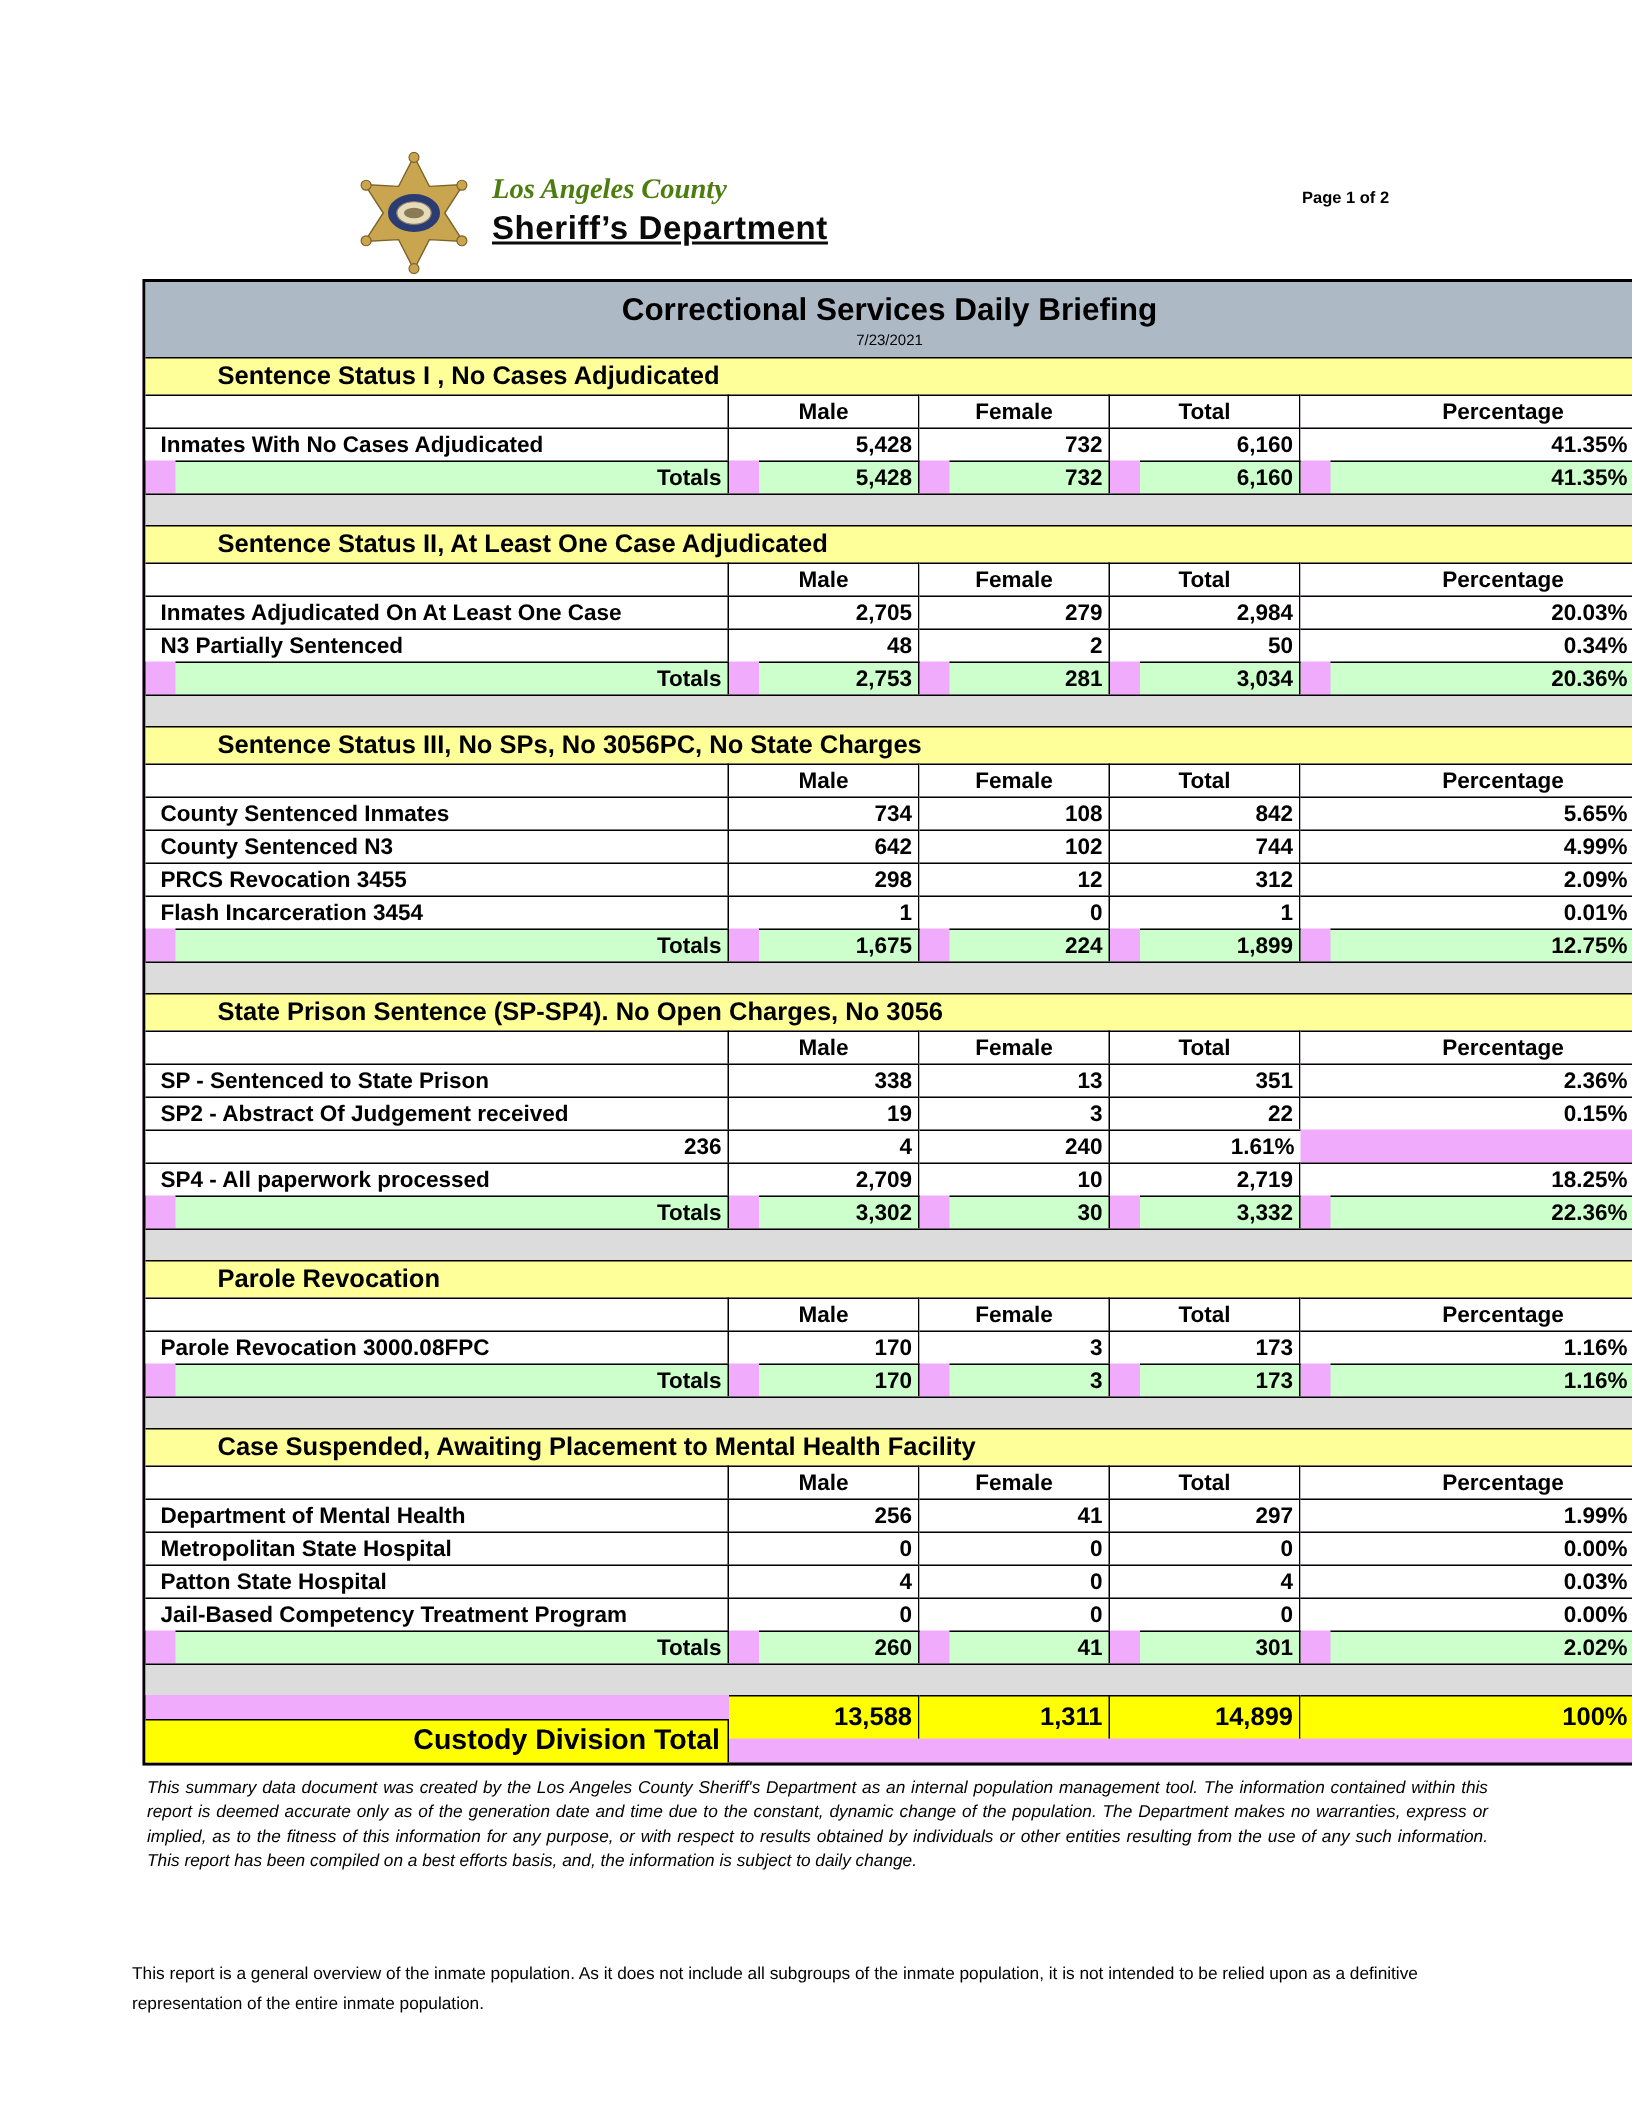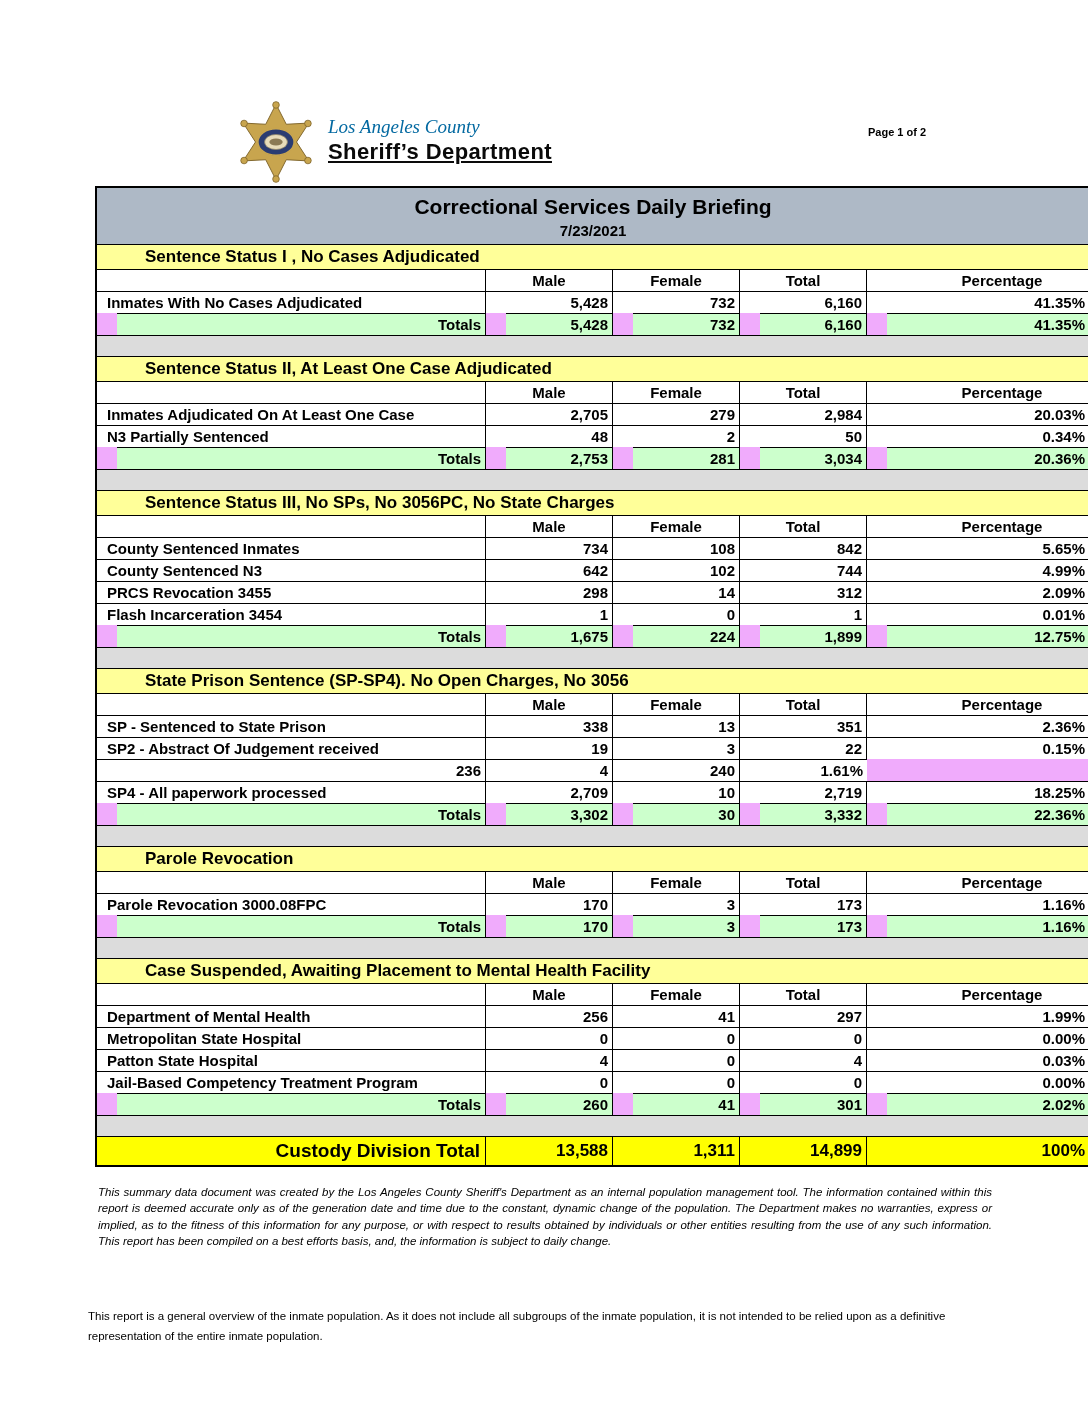--- a/index.html
+++ b/index.html
@@ -4,32 +4,32 @@
 <style>
   * { margin:0; padding:0; box-sizing:border-box; }
   html,body { background:#ffffff; }
   body {
     width:1088px; height:1408px; position:relative;
     font-family:"Liberation Sans", sans-serif; color:#000;
   }
   
   .logo-star { position:absolute; left:236px; top:101px; width:80px; height:82px; }
   .brand { position:absolute; left:328px; top:116px; }
-  .brand-line1 { font-family:"Liberation Serif", serif; font-style:italic; font-size:19px; color:#0369a1; }
+  .brand-line1 { font-family:"Liberation Serif", serif; font-style:italic; font-size:19px; color:#4d7c0f;font-weight:bold; }
   .brand-line2 { font-family:"Liberation Sans", sans-serif; font-weight:bold; font-size:22px; letter-spacing:.4px; color:#0a0a0a; margin-top:1px;text-decoration:underline; }
   .page-ind { position:absolute; left:868px; top:126px; font-size:11px; font-weight:bold; }
 
   
   .tbl {
     position:absolute; left:95px; top:186px; width:996px;
     border:2px solid #000; background:#f0abfc;
   }
   .title-band { background:#AEB9C6; text-align:center; padding:7px 0 5px; }
   .title-band .h { font-size:21px; font-weight:bold; }
-  .title-band .d { font-size:15px; font-weight:bold; margin-top:3px; }
+  .title-band .d { font-size:10px; font-weight:normal; margin-top:3px; }
 
   .trow { display:grid; grid-template-columns:389px 127px 127px 127px 1fr; }
   .trow > div {
     border-top:1px solid #000; border-right:1px solid #000;
     display:flex; align-items:center; overflow:hidden;
     font-weight:bold; font-size:15px; background:#fff;
   }
   .trow > div:last-child { border-right:0;padding-left:48px; }
   .cfull { grid-column:1 / -1; }
 
@@ -37,21 +37,21 @@
   .r-cols > div { height:22px; }
   .c-grayhead { background:#B5B5B5; }
   .c-colhead { background:#D6DCEE; justify-content:center; }
   .r-data > div { height:22px; }
   .c-label { padding-left:10px; }
   .c-num { justify-content:flex-end; padding-right:4px; }
   .r-totals > div { height:22px; background:#CCFFCC;margin-left:20px; }
   .c-totlabel { justify-content:flex-end; padding-right:4px; }
   .r-spacer > div { height:21px; background:#DCDCDC; }
   .r-grand > div { height:29px; background:#FFFF00; font-size:17px; }
-  .r-grand .c-grandlabel { justify-content:flex-end; padding-right:5px; font-size:19px; }
+  .r-grand .c-grandlabel { justify-content:flex-end; padding-right:5px; font-size:19px;margin-top:16px; }
 
   
   .disclaimer {
     position:absolute; left:98px; top:1184px; width:894px;
     font-size:11.5px; font-style:italic; line-height:1.42; text-align:justify;
   }
   .footnote {
     position:absolute; left:88px; top:1306px; width:908px;
     font-size:11.5px; line-height:1.75;
   }
@@ -167,21 +167,21 @@
       <div class="trow r-data">
         <div class="c-label">County Sentenced N3</div>
         <div class="c-num">642</div>
         <div class="c-num">102</div>
         <div class="c-num">744</div>
         <div class="c-num">4.99%</div>
       </div>
       <div class="trow r-data">
         <div class="c-label">PRCS Revocation 3455</div>
         <div class="c-num">298</div>
-        <div class="c-num">14</div>
+        <div class="c-num">12</div>
         <div class="c-num">312</div>
         <div class="c-num">2.09%</div>
       </div>
       <div class="trow r-data">
         <div class="c-label">Flash Incarceration 3454</div>
         <div class="c-num">1</div>
         <div class="c-num">0</div>
         <div class="c-num">1</div>
         <div class="c-num">0.01%</div>
       </div>

